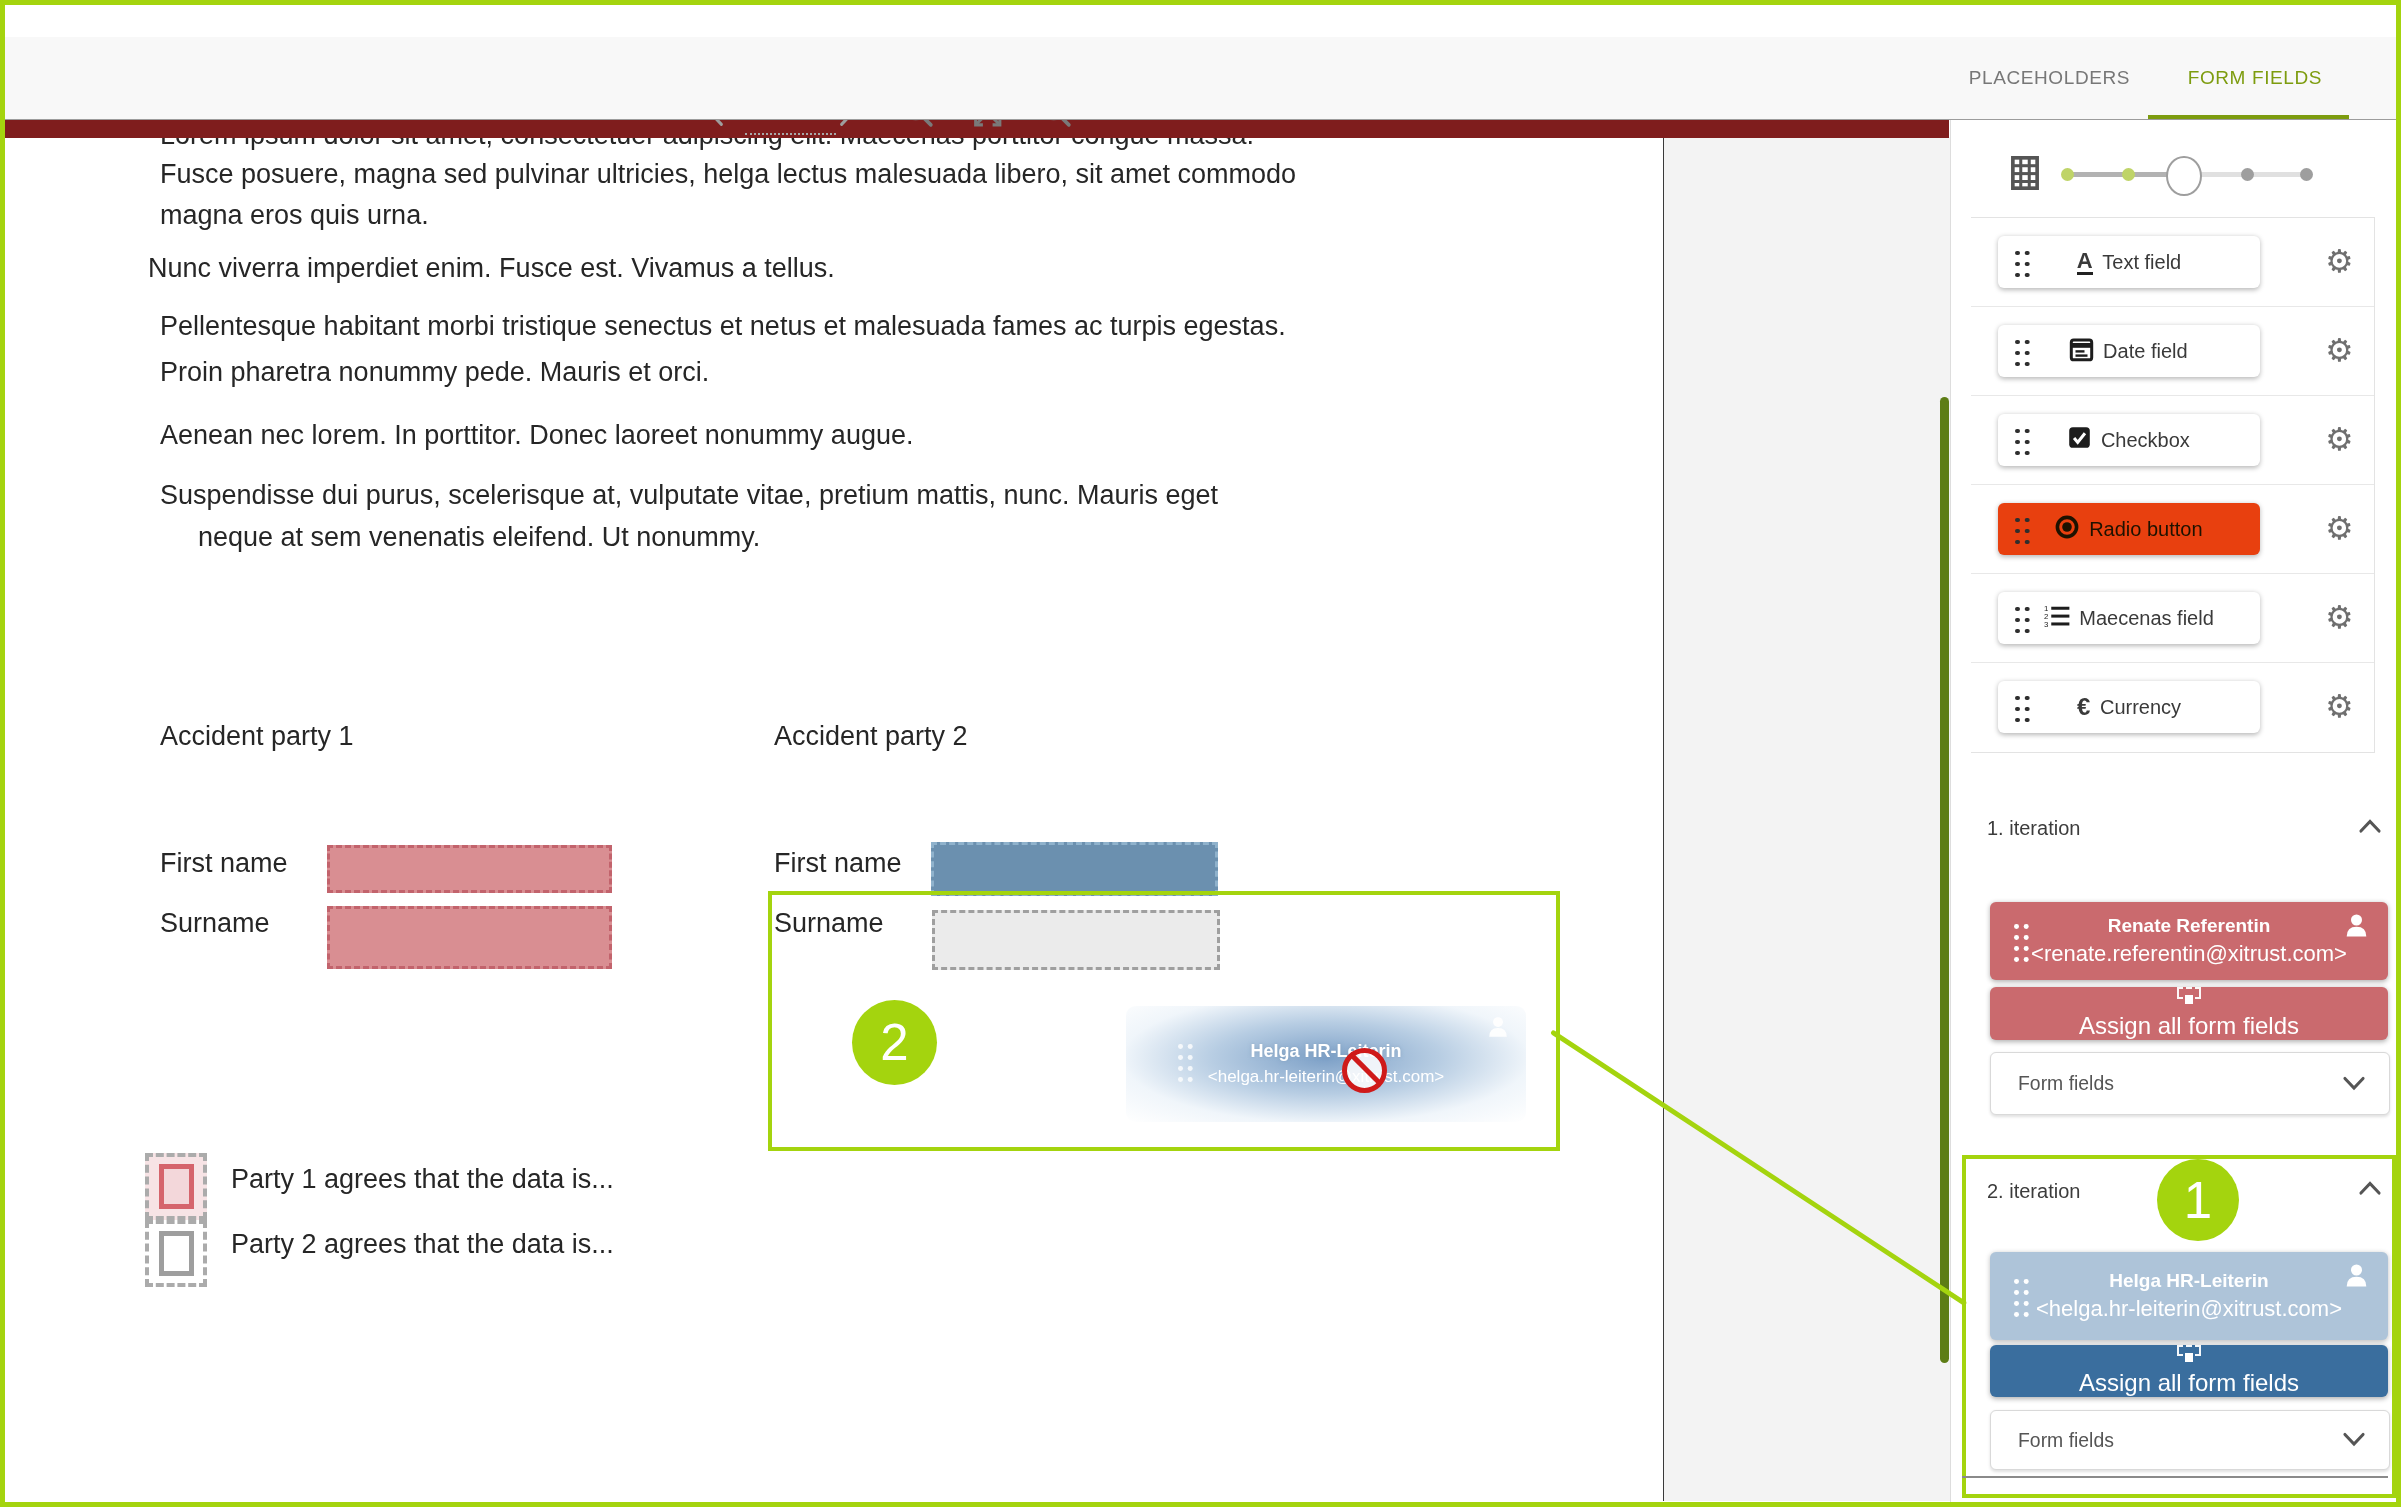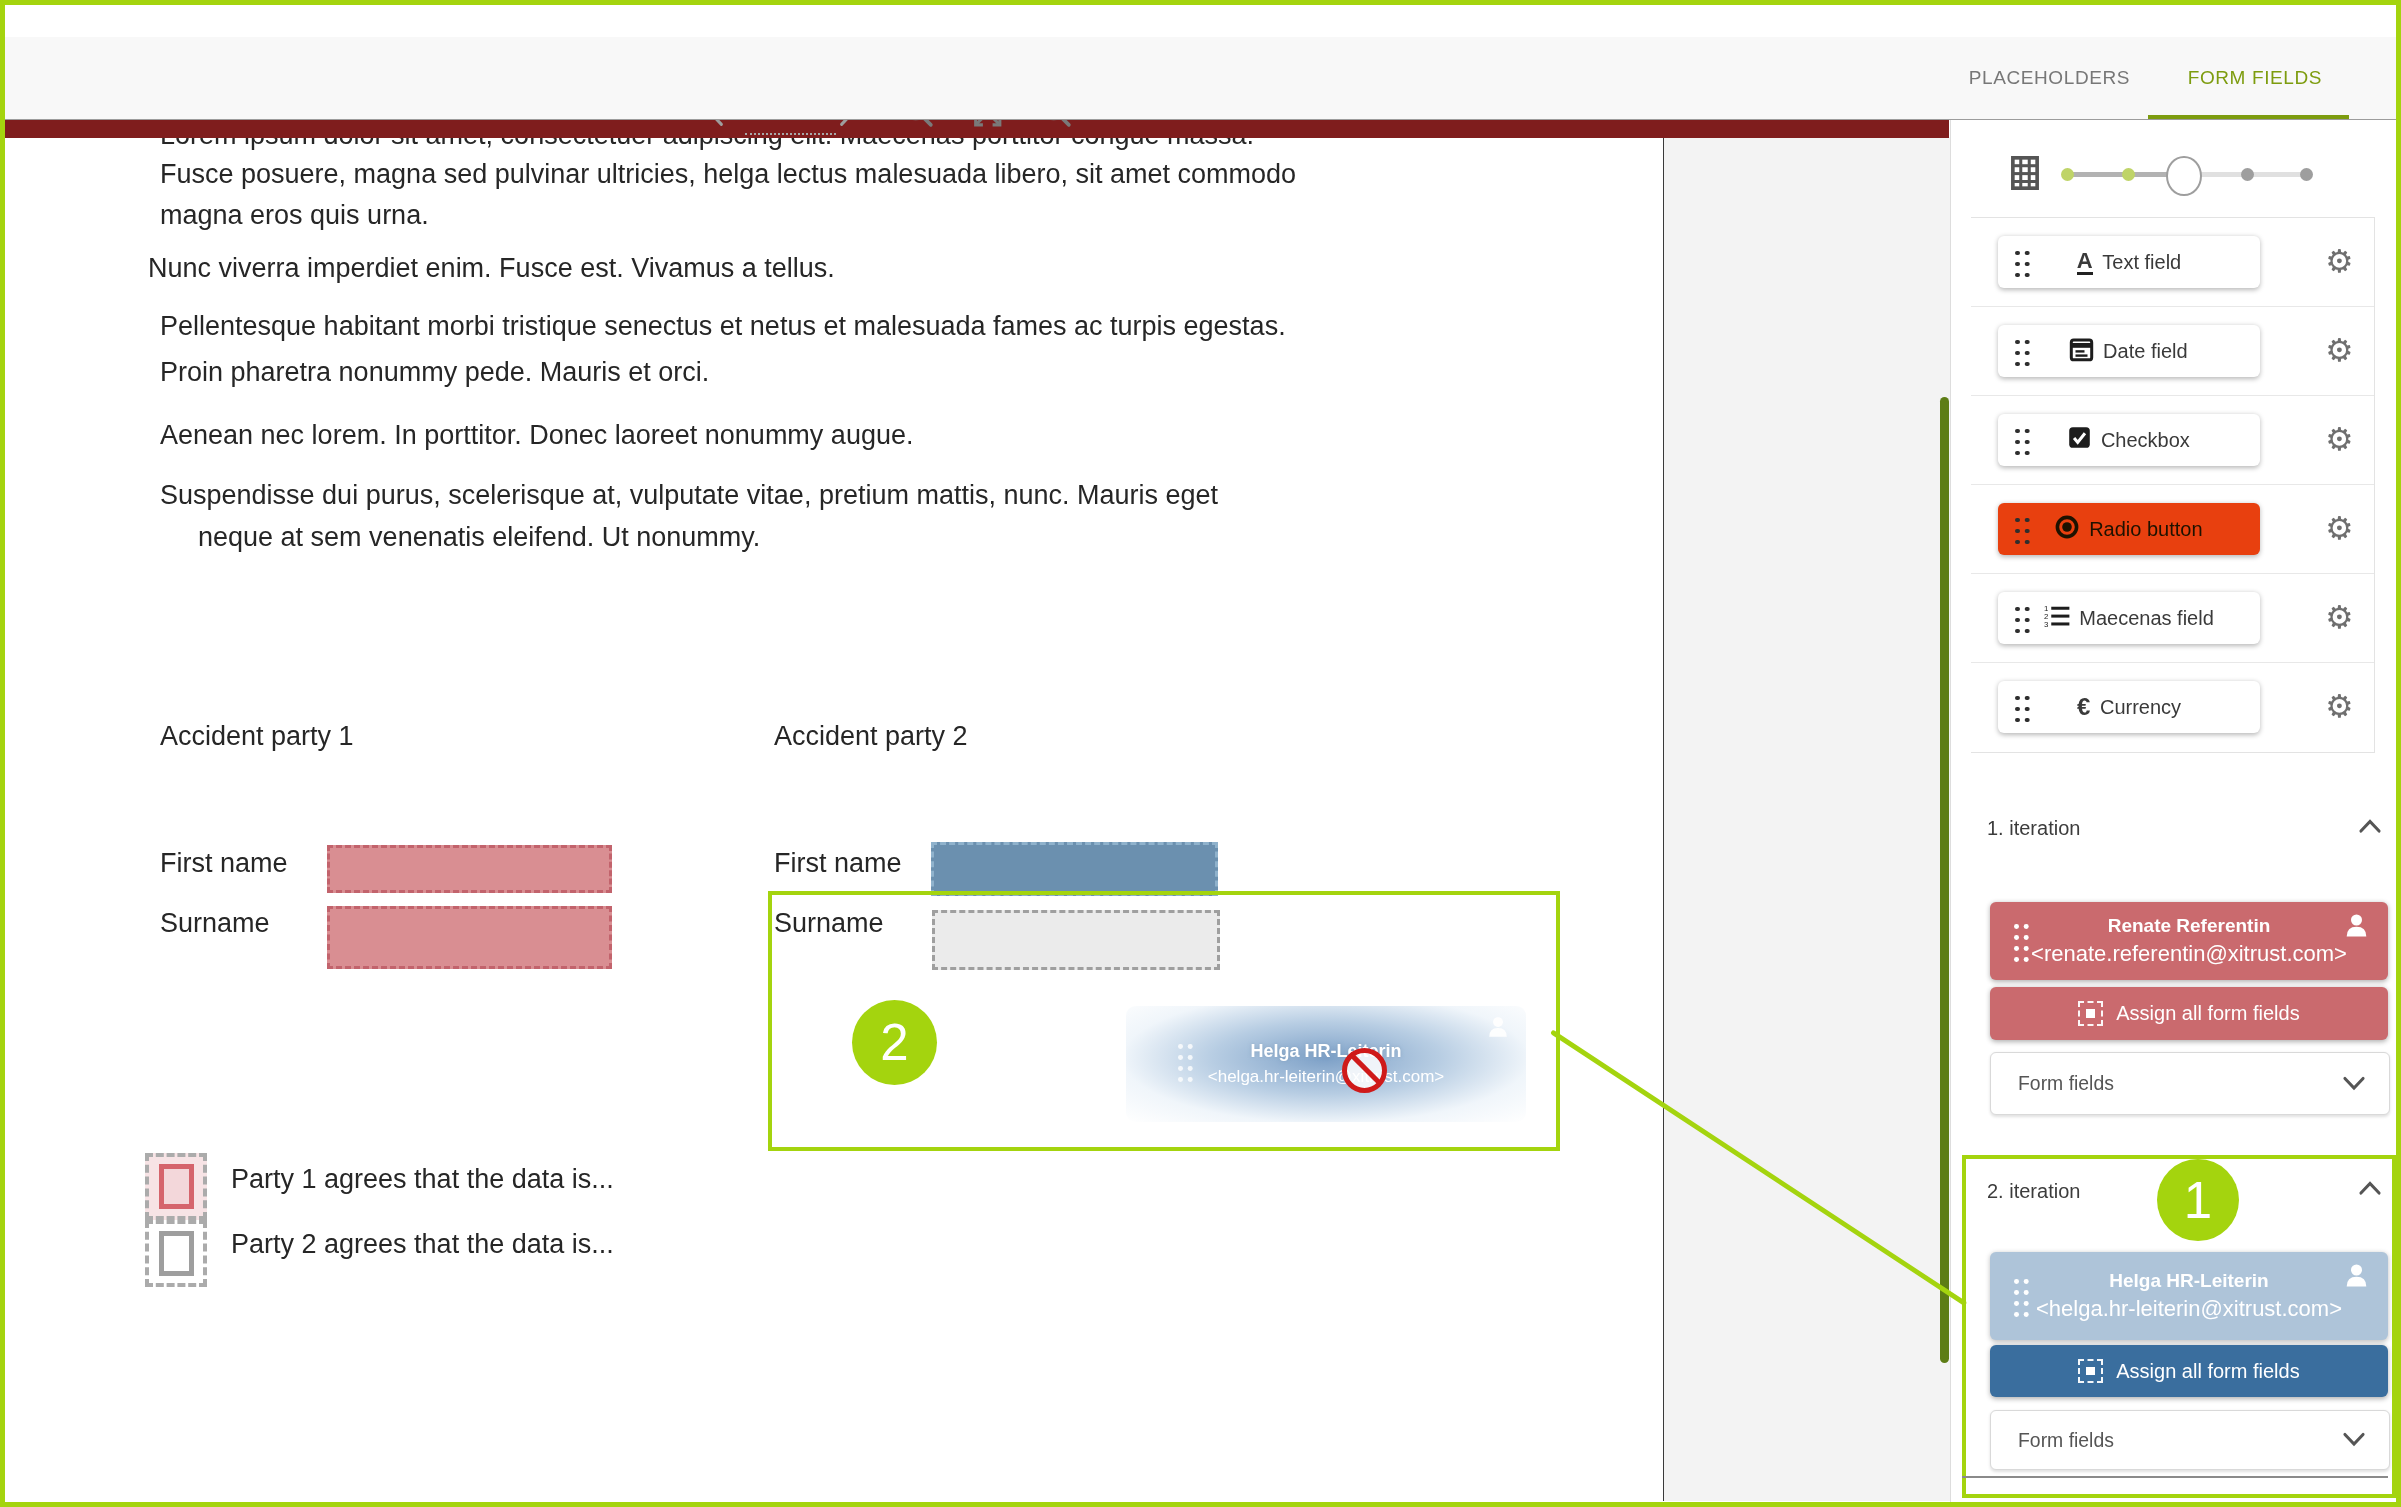--- a/index.html
+++ b/index.html
@@ -79,21 +79,21 @@
   .ftcard{position:absolute;left:27px;top:18px;width:262px;height:52px;background:#fff;border-radius:6px;
     box-shadow:0 1.8px 4.8px rgba(0,0,0,.28);display:flex;align-items:center;justify-content:center;gap:9.7px;
     font-size:20px;color:#3a3a3a;}
   .ftcard.hot{background:#e8400f;color:#1d1200;}
   .gear{position:absolute;right:20.6px;top:50%;transform:translateY(-50%);font-size:31.5px;color:#6f6f6f;font-family:"DejaVu Sans",sans-serif;line-height:1;}
 
   .iter-label{position:absolute;font-size:20px;color:#3c3c3c;}
   .person-card{position:absolute;left:1990px;width:398px;border-radius:6px;color:#fff;display:flex;flex-direction:column;align-items:center;justify-content:center;z-index:21;}
   .person-card .nm{font-size:19px;font-weight:bold;}
   .person-card .em{font-size:22px;margin-top:4.8px;}
-  .assign-btn{position:absolute;left:1990px;width:398px;border-radius:6px;color:#fff;display:flex;align-items:center;justify-content:center;gap:13.3px;font-size:20px;z-index:21;}
+  .assign-btn{position:absolute;left:1990px;width:398px;border-radius:6px;color:#fff;display:flex;align-items:center;justify-content:center;gap:13.3px;font-size:24px;z-index:21;flex-direction:column;}
   .assign-icon{position:relative;width:20.6px;height:20.6px;border:2.4px dashed rgba(255,255,255,.95);}
   .assign-icon::after{content:"";position:absolute;left:6px;top:6px;width:8.5px;height:8.5px;background:#fff;}
   .expander{position:absolute;left:1990px;width:398px;background:#fff;border:1.2px solid #d9d9d9;border-radius:6px;display:flex;align-items:center;z-index:21;
     font-size:19.4px;color:#555;box-shadow:0 1.2px 3px rgba(0,0,0,.12);}
   .expander .lbl{margin-left:27px;}
   .expander .chev{position:absolute;right:24px;}
   .iter2-endline{left:1962px;top:1476px;width:426px;height:1.8px;background:#8a8a8a;z-index:21;}
 
   .personicon{position:absolute;}
   svg{overflow:visible;}

